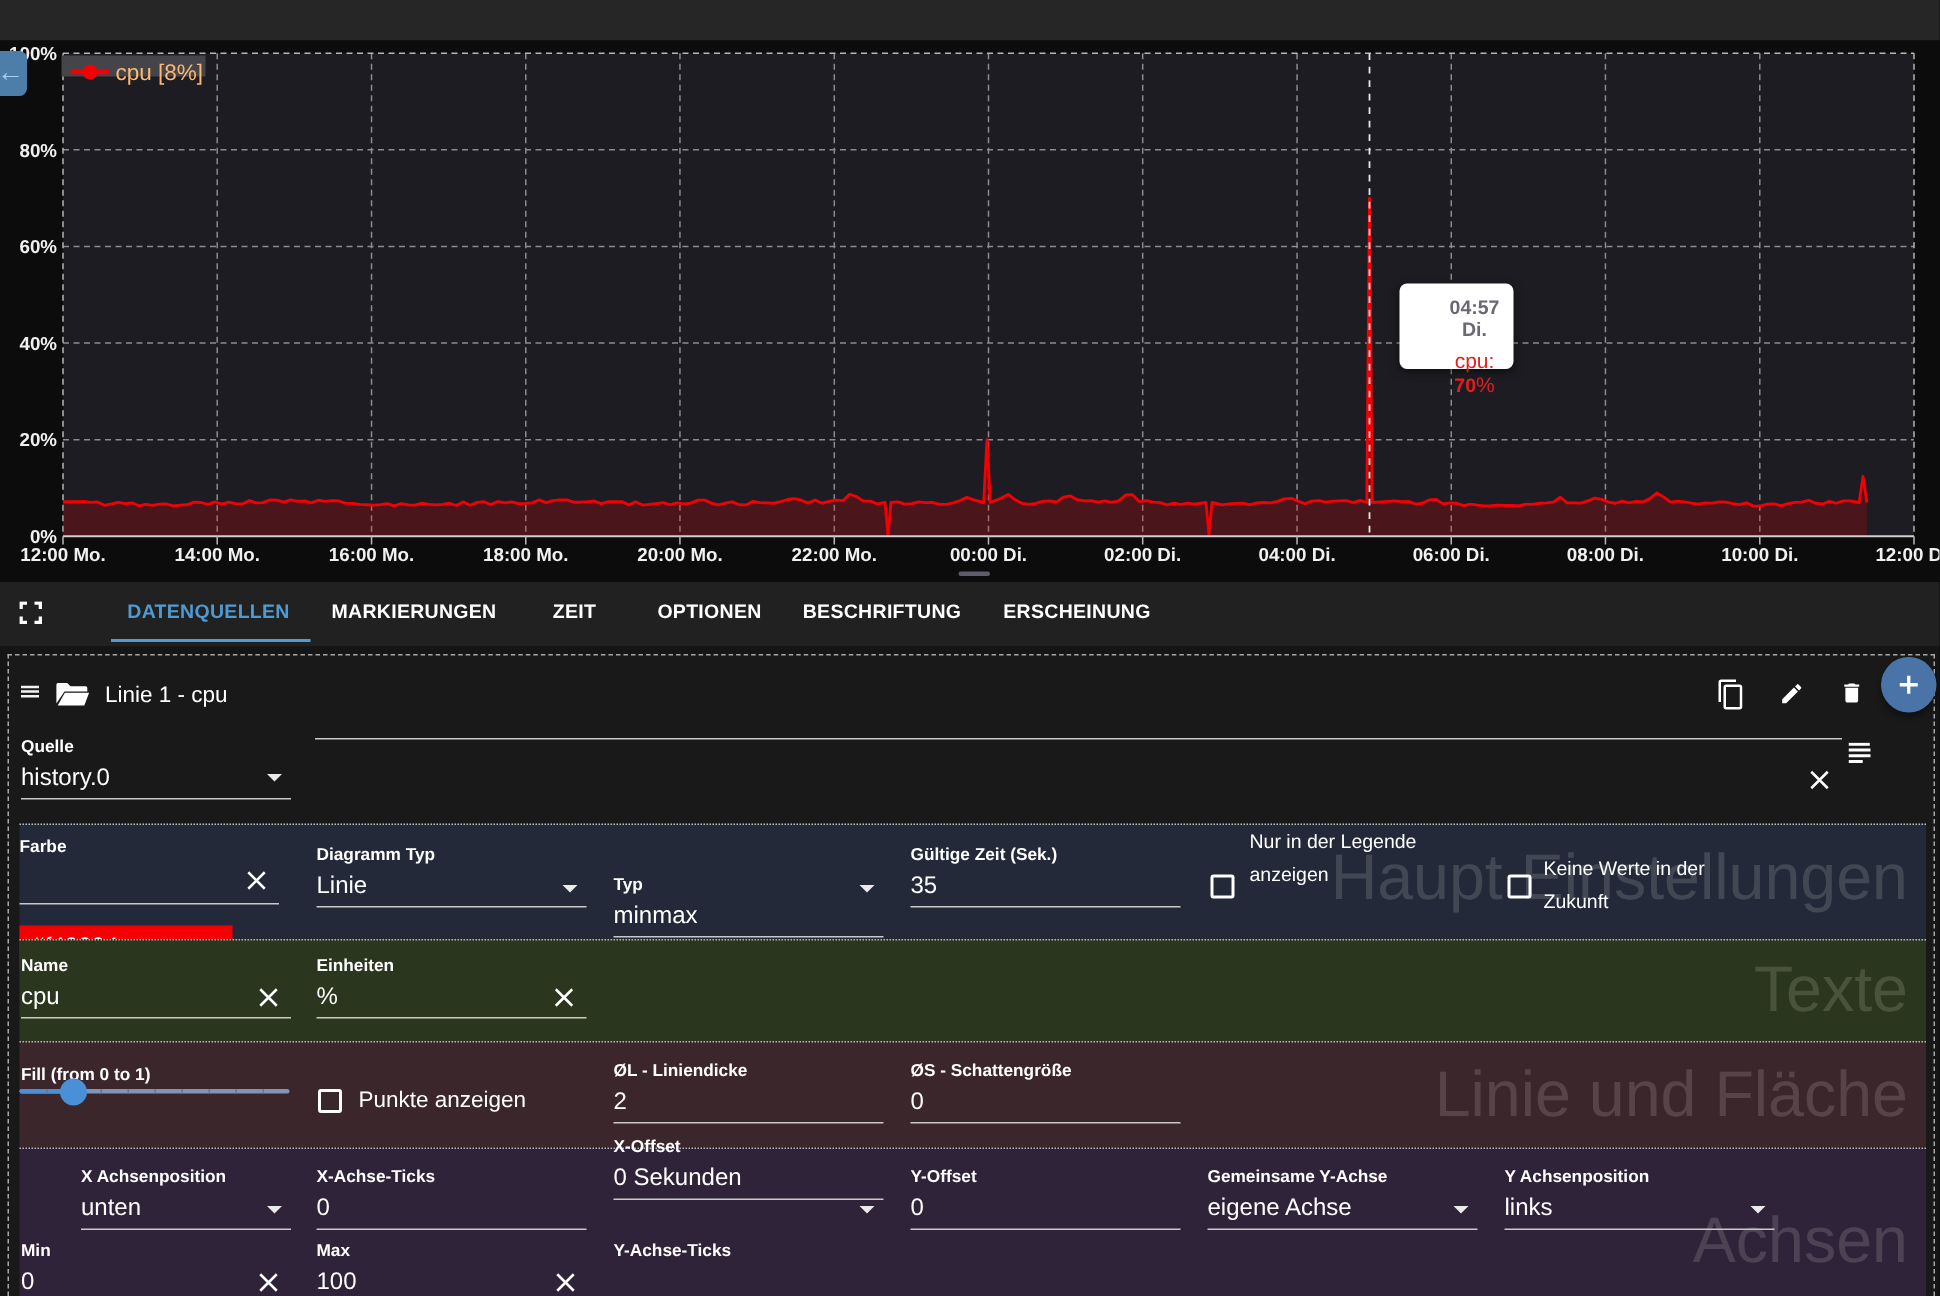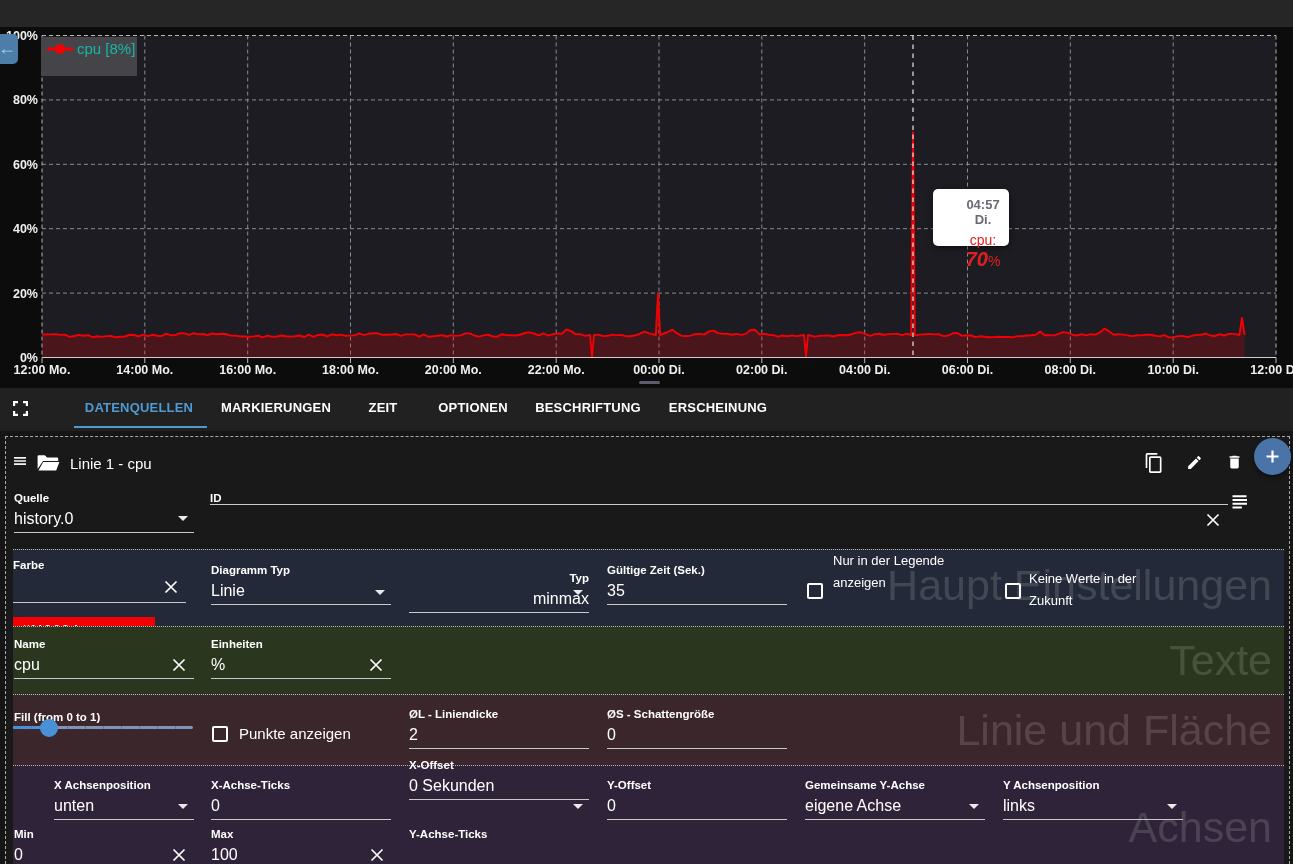--- a/index.html
+++ b/index.html
@@ -1,30 +1,30 @@
 <!DOCTYPE html>
 <html><head>
 <meta charset="utf-8">
 <style>
 * { margin:0; padding:0; box-sizing:border-box; }
 html,body { width:1293px; height:864px; overflow:hidden; background:#0c0c0c;
   font-family:"Liberation Sans", sans-serif; }
 .abs { position:absolute; }
 #topband { left:0; top:0; width:1293px; height:27px; background:#262626; }
 #chartwrap { left:0; top:27px; width:1293px; height:361px; background:#0c0c0c; }
-#legend { left:41px; top:37px; width:96px; height:39px; background:#454549; color:#14b8a6;
+#legend { left:41px; top:37px; width:96px; height:14px; background:#454549; color:#fdba74;
   font-size:15px; line-height:23px; }
 #legend svg { vertical-align:middle; margin:0 4px 3px 6px; }
 #collapsebtn { left:-6px; top:34px; width:24px; height:30px; background:#4d7ea9; border-radius:5px;
   color:#a9cdec; font-size:18px; text-align:right; line-height:28px; padding-right:2px; }
 #tooltip { left:933px; top:189px; width:76px; height:57px; background:#ffffff; border-radius:5px;
   box-shadow:0 2px 6px rgba(0,0,0,0.5); text-align:center; padding-top:8px;padding-left:24px; }
 #tooltip .t1 { color:#696973; font-size:13px; font-weight:bold; }
 #tooltip .t2 { color:#e02020; font-size:14px; margin-top:5px; }
-#tooltip .t2 b { font-size:20px;font-style:italic; }
+#tooltip .t2 b { font-size:13px; }
 #scrollthumb { left:639px; top:381px; width:21px; height:3px; background:#5c5c6e; border-radius:2px; }
 #tabbar { left:0; top:388px; width:1293px; height:43px; background:#212121; }
 .tab { position:absolute; top:12px; font-size:13px; font-weight:bold; color:#fff;
   letter-spacing:0.2px; white-space:nowrap; transform:translateX(-50%); }
 .tab.active { color:#4f9ad2; }
 #tabline { left:74px; top:426px; width:133px; height:2px; background:#4f9ad2; }
 #gap1 { left:0; top:431px; width:1293px; height:433px; background:#151515; }
 #panel { left:5px; top:436px; width:1285px; height:428px; border:1px dashed #a8a8a8;
   border-bottom:none; background:#191919; }
 #hdrtitle { left:70px; top:455px; font-size:15px; color:#fff; }
@@ -161,21 +161,20 @@
       <path d="M18.5 12.5v12M12.5 18.5h12" stroke="#fff" stroke-width="2.2"></path>
     </svg></div>
 
 <div class="fld" style="left:14px;top:492px;">
   <div class="lb">Quelle</div>
     <div class="vl">history.0</div>
     <div class="ul"></div>
 </div>
 <div class="arr" style="left:178px;top:516px;"></div>
 <div class="fld" style="left:210px;top:492px;width:1018px;">
-  <div class="lb">ID</div>
     <div class="ul"></div>
 </div>
 <svg class="xic" style="left:1206px;top:513px;" viewBox="0 0 14 14">
     <path d="M1.5 1.5l11 11M12.5 1.5l-11 11" stroke="#fff" stroke-width="1.7"></path>
   </svg>
 <svg class="icon" style="left:1232px;top:495px;" width="16" height="15" viewBox="0 0 16 15">
     <path d="M0.5 1.2h14M0.5 5h14.5M0.5 8.8h14.5M0.5 12.6h9.3" stroke="#fff" stroke-width="2"></path>
   </svg>
 
 <div class="grp" id="gnavy"></div>
@@ -187,21 +186,21 @@
 <svg class="xic" style="left:164px;top:580px;" viewBox="0 0 14 14">
     <path d="M1.5 1.5l11 11M12.5 1.5l-11 11" stroke="#fff" stroke-width="1.7"></path>
   </svg>
 <div class="abs" style="left:13px;top:602px;width:173px;height:1px;background:#c9c9c9;"></div>
 <div class="fld" style="left:211px;top:564px;">
   <div class="lb">Diagramm Typ</div>
     <div class="vl">Linie</div>
     <div class="ul"></div>
 </div>
 <div class="arr" style="left:375px;top:590px;"></div>
-<div class="fld" style="left:409px;top:572px;text-align:right;">
+<div class="fld" style="left:409px;top:584px;">
   <div class="lb">Typ</div>
     <div class="vl">minmax</div>
     <div class="ul"></div>
 </div>
 <div class="arr" style="left:573px;top:590px;"></div>
 <div class="fld" style="left:607px;top:564px;">
   <div class="lb">Gültige Zeit (Sek.)</div>
     <div class="vl">35</div>
     <div class="ul"></div>
 </div>

